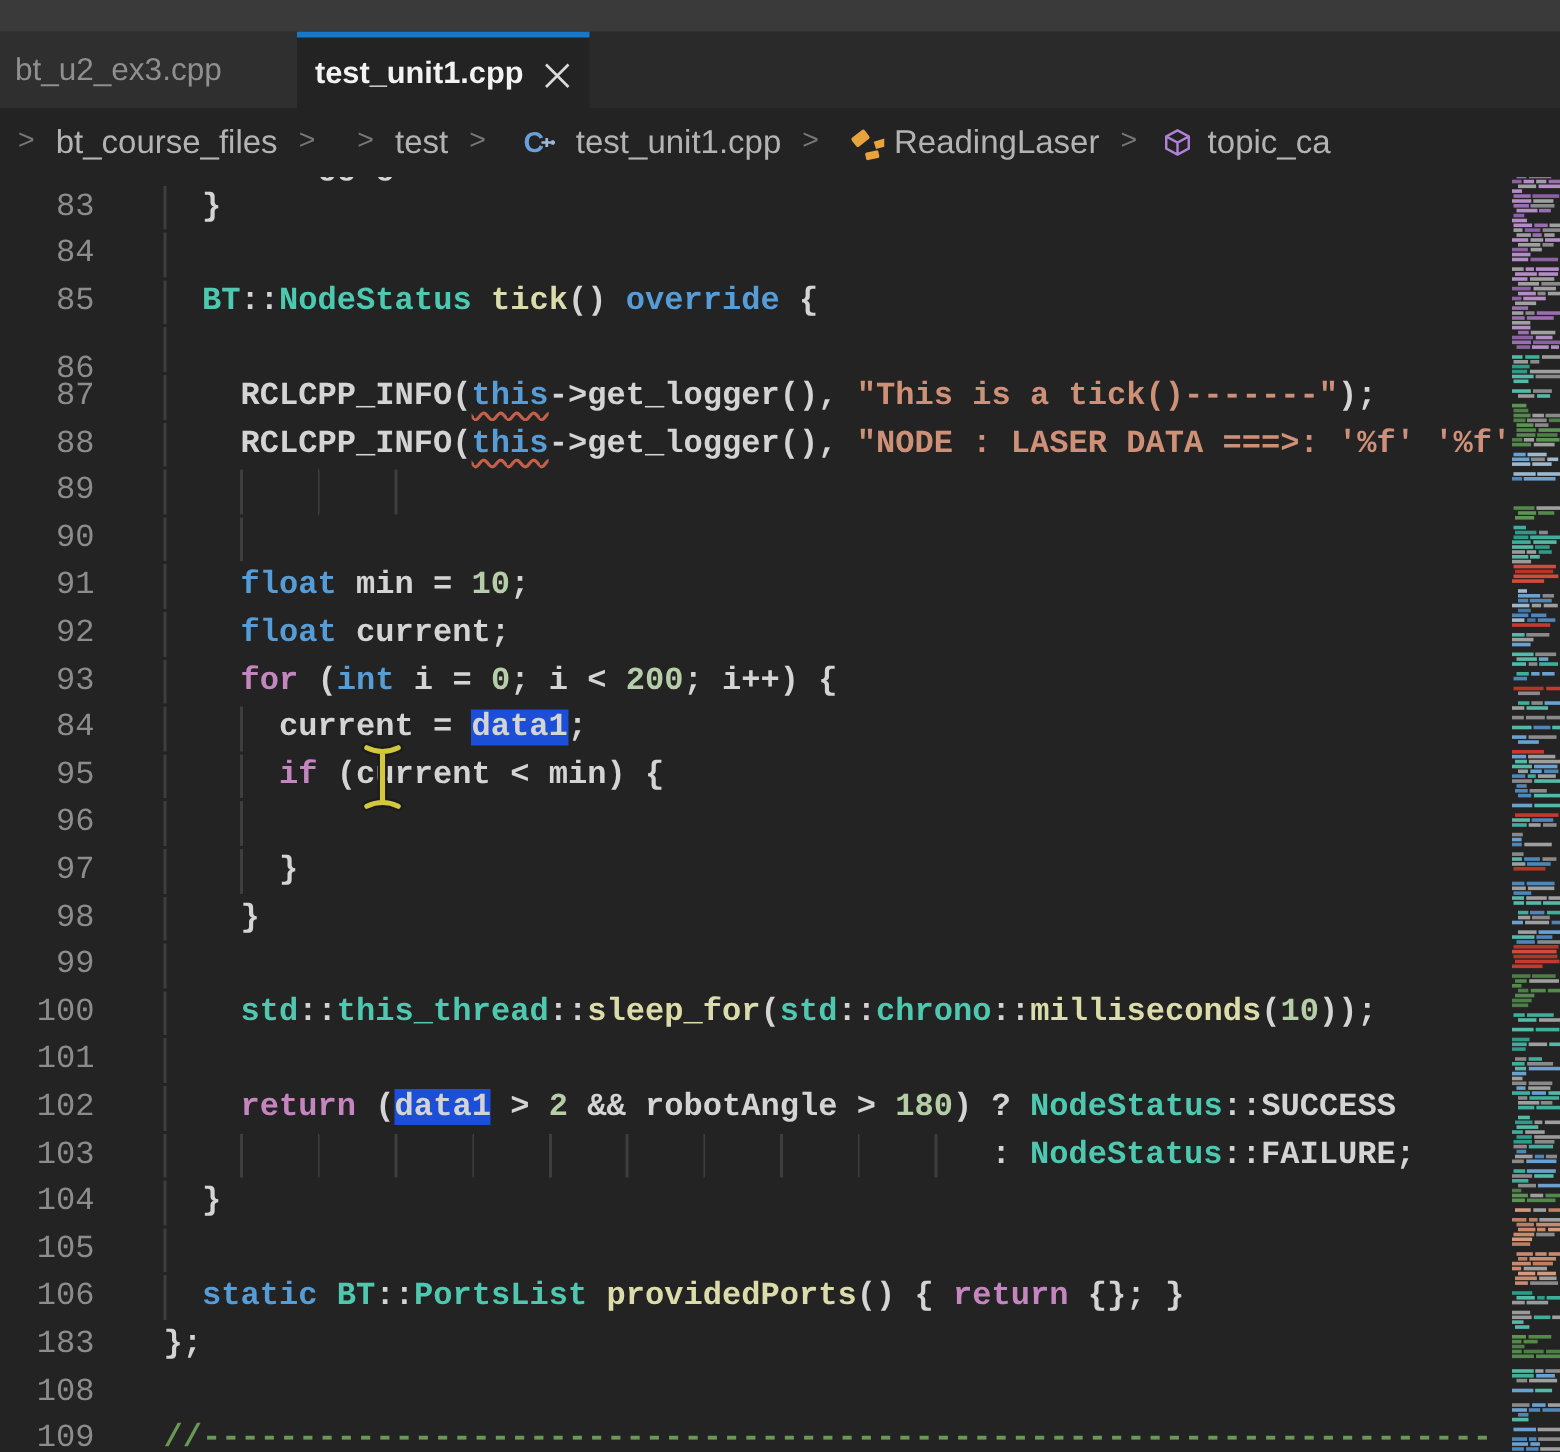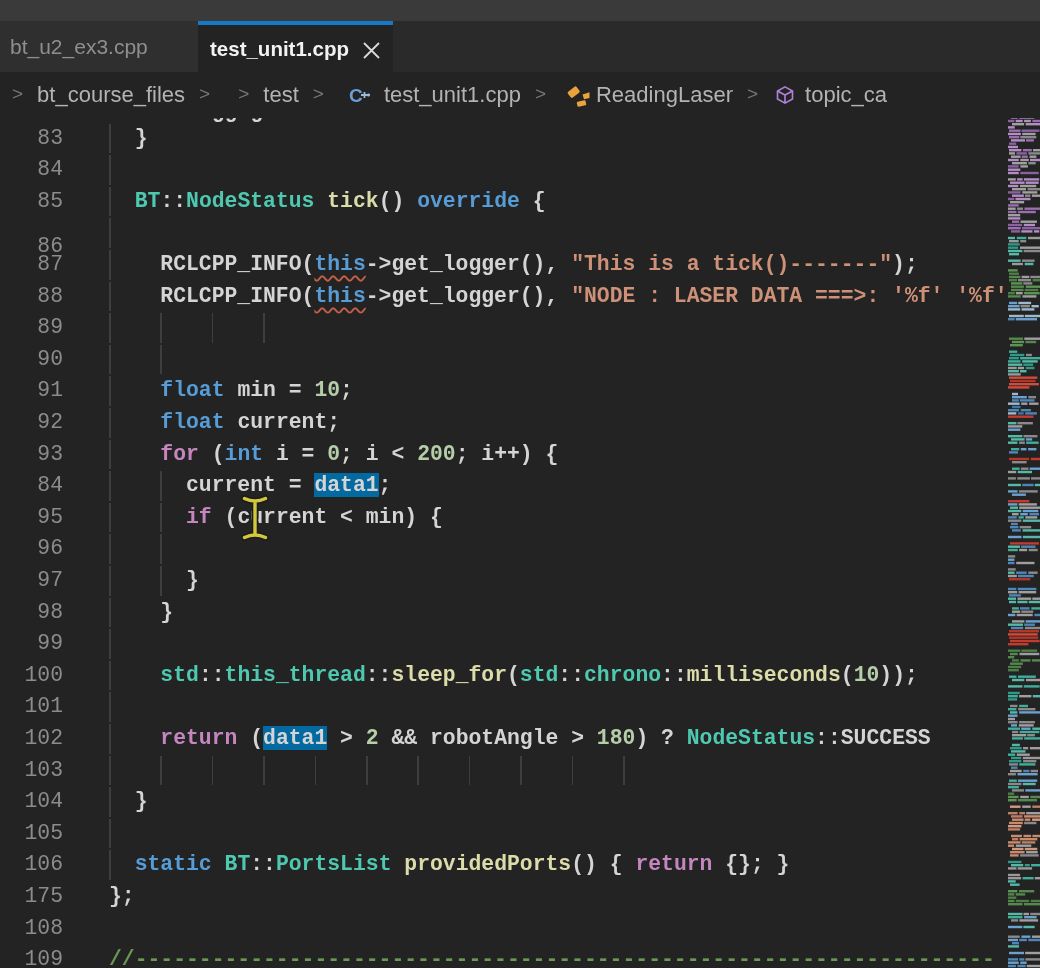--- a/index.html
+++ b/index.html
@@ -4,21 +4,21 @@
 html,body{width:1040px;height:968px;overflow:hidden;background:#232323}
 body{position:relative;font-family:"Liberation Sans",sans-serif}
 #code{position:absolute;left:0;top:0;width:1040px;height:968px}
 .l{position:absolute;left:0;width:1040px;height:32px;white-space:pre;
    font-family:"Liberation Mono",monospace;font-size:21.4px;line-height:31.6px;font-weight:600;}
 .ln{position:absolute;left:0;top:0;width:63px;text-align:right;color:#8c8c8c;
     font-family:"Liberation Mono",monospace;font-size:21.4px;line-height:31.6px;font-weight:400;}
 .ct{position:absolute;left:109px;top:0}
 .g{position:absolute;width:1.6px;background:#3e3e3e}
 .sq{text-decoration:underline wavy #c4604a 2px;text-underline-offset:5px;}
-.hl{background:#0369a1;}
+.hl{background:#1d4ed8;}
 #minimap{position:absolute;left:1004px;top:0;width:36px;height:968px;background:#232323}
 #crumbbar{position:absolute;left:0;top:72px;width:1040px;height:46px;background:#232323;
   display:flex;align-items:center;color:#b3b3b3;font-size:22px}
 #crumbbar .sep{color:#787878;font-size:19px;padding:0 14px;font-weight:400;transform:translateY(-1px)}
 #tabs{position:absolute;left:0;top:21px;width:1040px;height:51px;background:#2a2a2b}
 #topbar{position:absolute;left:0;top:0;width:1040px;height:21px;background:#3a3a3a}
 .tab1{position:absolute;left:0;top:0;width:198px;height:51px;background:#2f2f2f;color:#8f8f8f;
   font-size:21px;line-height:51px;padding-left:10px}
 .tab2{position:absolute;left:198px;top:0;width:195px;height:51px;background:#232323;color:#f2f2f2;
   font-size:20.5px;font-weight:700;line-height:47px;padding-left:12px;border-top:4px solid #1678c9}
@@ -91,29 +91,30 @@
     <div class="g" style="left:160.4px;top:755.6px;height:29.6px"></div>
     <div class="g" style="left:211.8px;top:755.6px;height:29.6px"></div>
     <div class="g" style="left:263.2px;top:755.6px;height:29.6px"></div>
     <div class="g" style="left:314.6px;top:755.6px;height:29.6px"></div>
     <div class="g" style="left:366.0px;top:755.6px;height:29.6px"></div>
     <div class="g" style="left:417.4px;top:755.6px;height:29.6px"></div>
     <div class="g" style="left:468.8px;top:755.6px;height:29.6px"></div>
     <div class="g" style="left:520.2px;top:755.6px;height:29.6px"></div>
     <div class="g" style="left:571.6px;top:755.6px;height:29.6px"></div>
     <div class="g" style="left:623.0px;top:755.6px;height:29.6px"></div>
+    <div class="l" style="top:754.6px"><span class="ct"><span style="color:#d4d4d4">                                           : </span><span style="color:#4ec9b0">NodeStatus</span><span style="color:#d4d4d4">::FAILURE;</span></span></div>
     <div class="ln" style="top:786.2px">104</div>
     <div class="g" style="left:109.0px;top:787.2px;height:29.6px"></div>
     <div class="l" style="top:786.2px"><span class="ct"><span style="color:#d4d4d4">  }</span></span></div>
     <div class="ln" style="top:817.8px">105</div>
     <div class="g" style="left:109.0px;top:818.8px;height:29.6px"></div>
     <div class="ln" style="top:849.4px">106</div>
     <div class="g" style="left:109.0px;top:850.4px;height:29.6px"></div>
     <div class="l" style="top:849.4px"><span class="ct"><span style="color:#d4d4d4">  </span><span style="color:#569cd6">static</span><span style="color:#d4d4d4"> </span><span style="color:#4ec9b0">BT</span><span style="color:#d4d4d4">::</span><span style="color:#4ec9b0">PortsList</span><span style="color:#d4d4d4"> </span><span style="color:#dcdcaa">providedPorts</span><span style="color:#d4d4d4">() { </span><span style="color:#c586c0">return</span><span style="color:#d4d4d4"> {}; }</span></span></div>
-    <div class="ln" style="top:881.0px">175</div>
+    <div class="ln" style="top:881.0px">183</div>
     <div class="l" style="top:881.0px"><span class="ct"><span style="color:#d4d4d4">};</span></span></div>
     <div class="ln" style="top:912.6px">108</div>
     <div class="ln" style="top:944.2px">109</div>
     <div class="l" style="top:944.2px"><span class="ct"><span style="color:#6a9955">//-------------------------------------------------------------------</span></span></div>
   </div>
 <div id="minimap" style="top:110px;height:858px">
     <svg width="36" height="858" viewBox="0 0 36 858" style="position:absolute;left:0;top:0">
       <rect x="4.0" y="3.2" width="9.6" height="2.4" fill="#9a6fb0"></rect>
       <rect x="14.6" y="3.2" width="11.2" height="2.4" fill="#9a6fb0"></rect>
       <rect x="27.6" y="3.2" width="6.5" height="2.4" fill="#a0a0a0"></rect>

